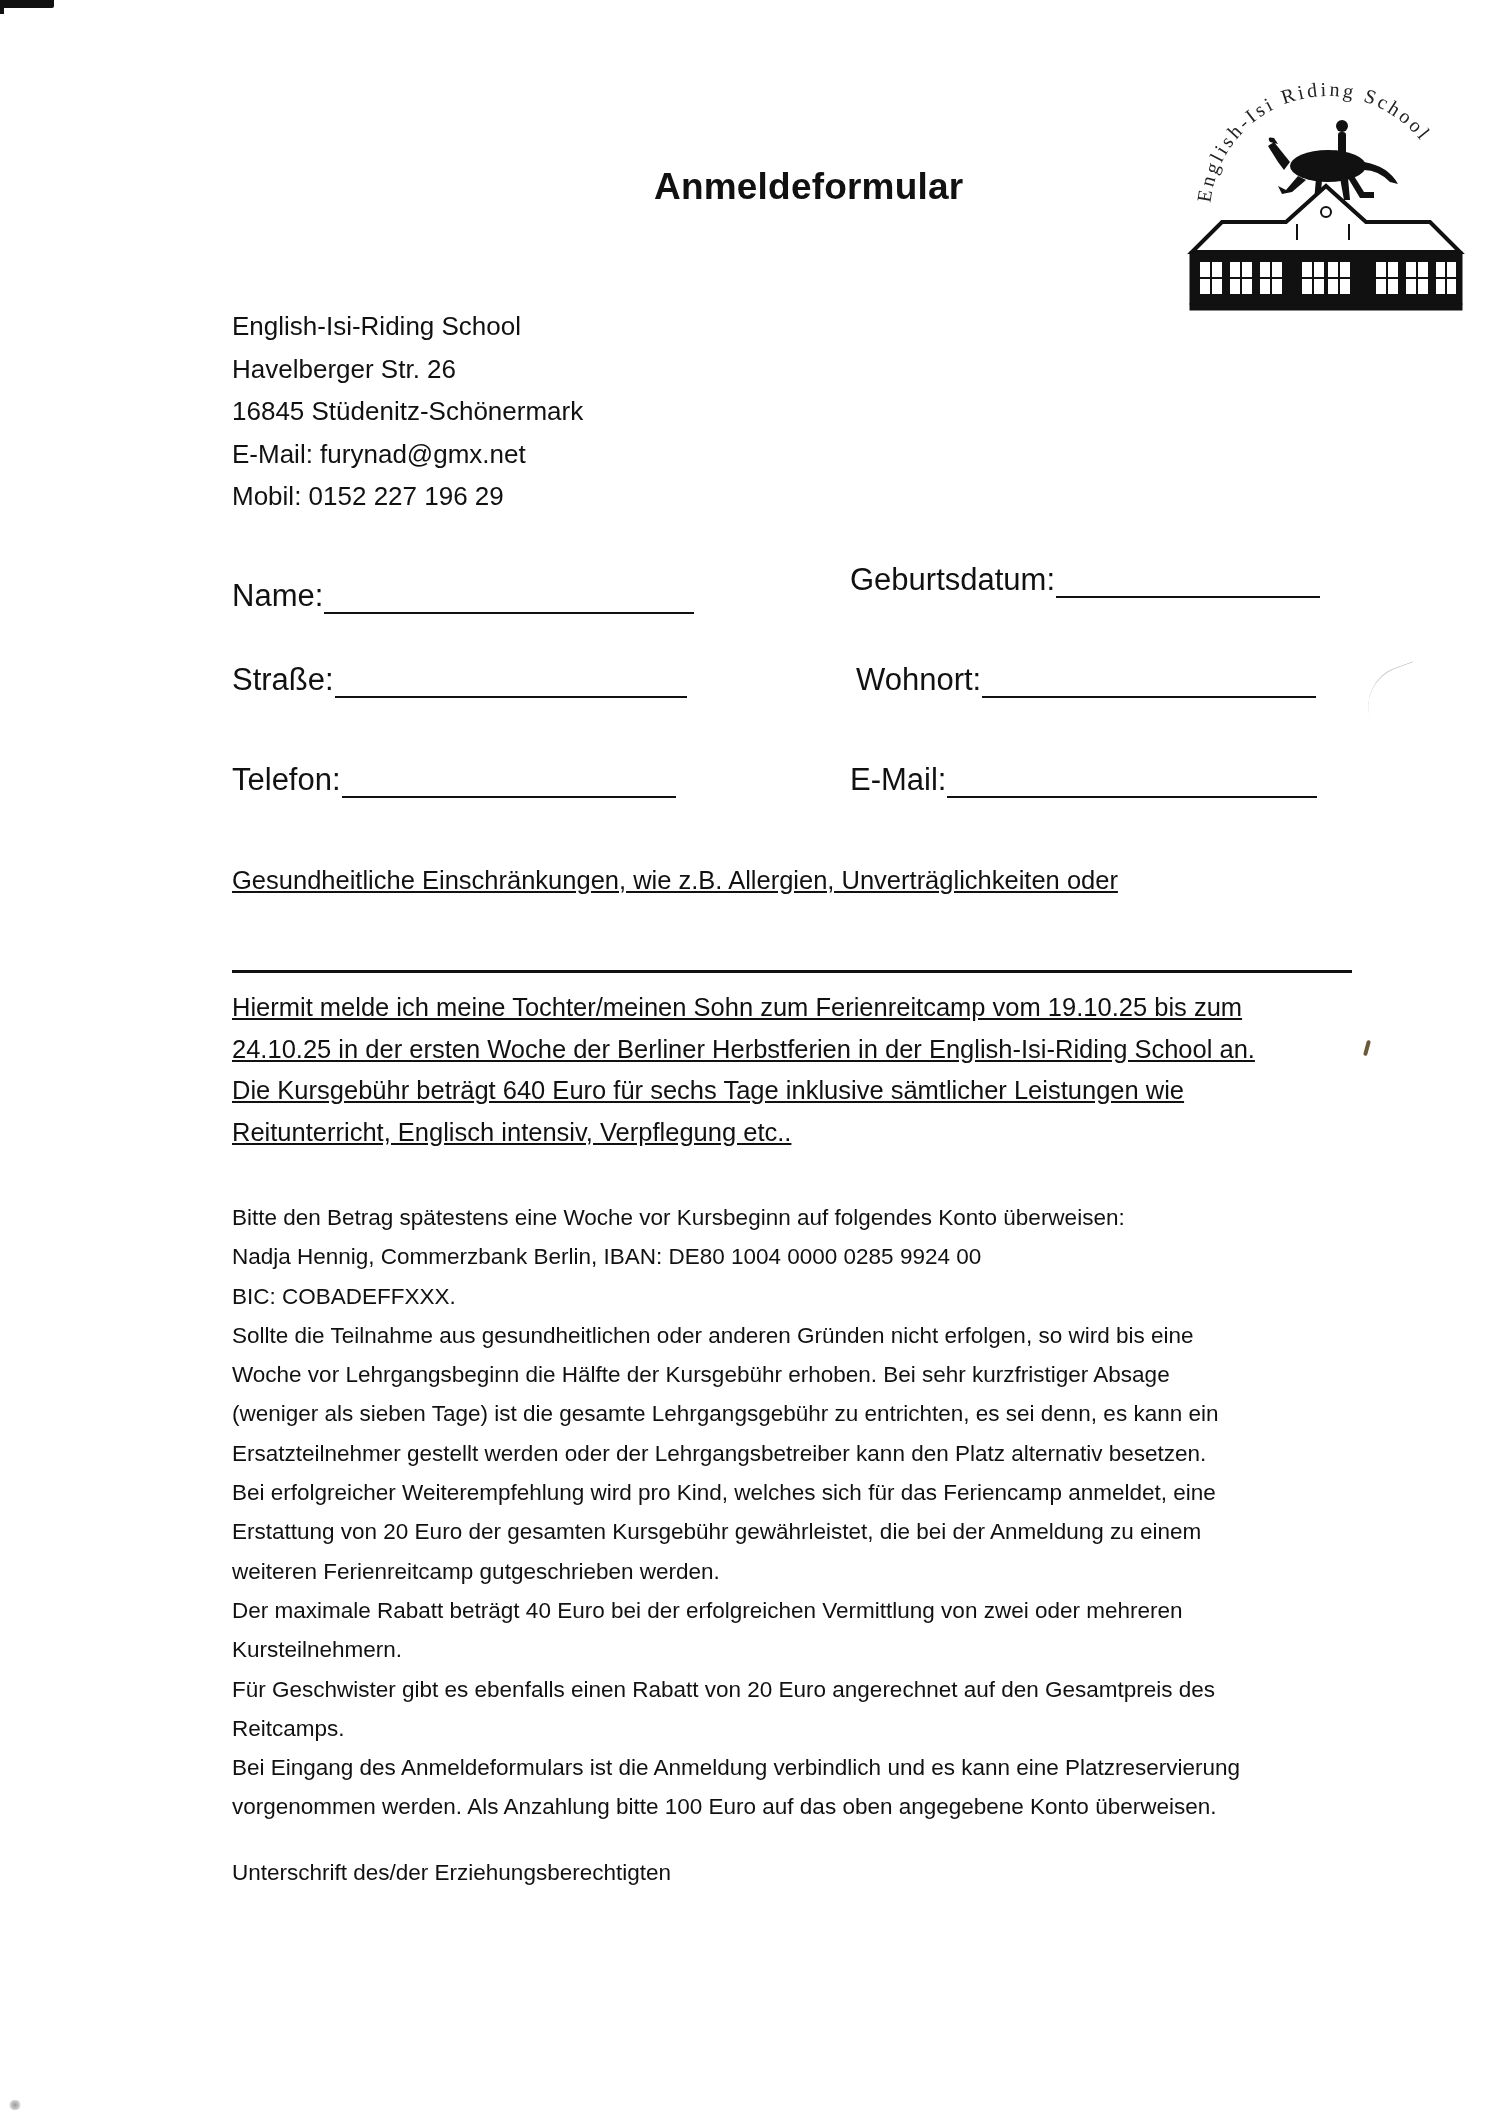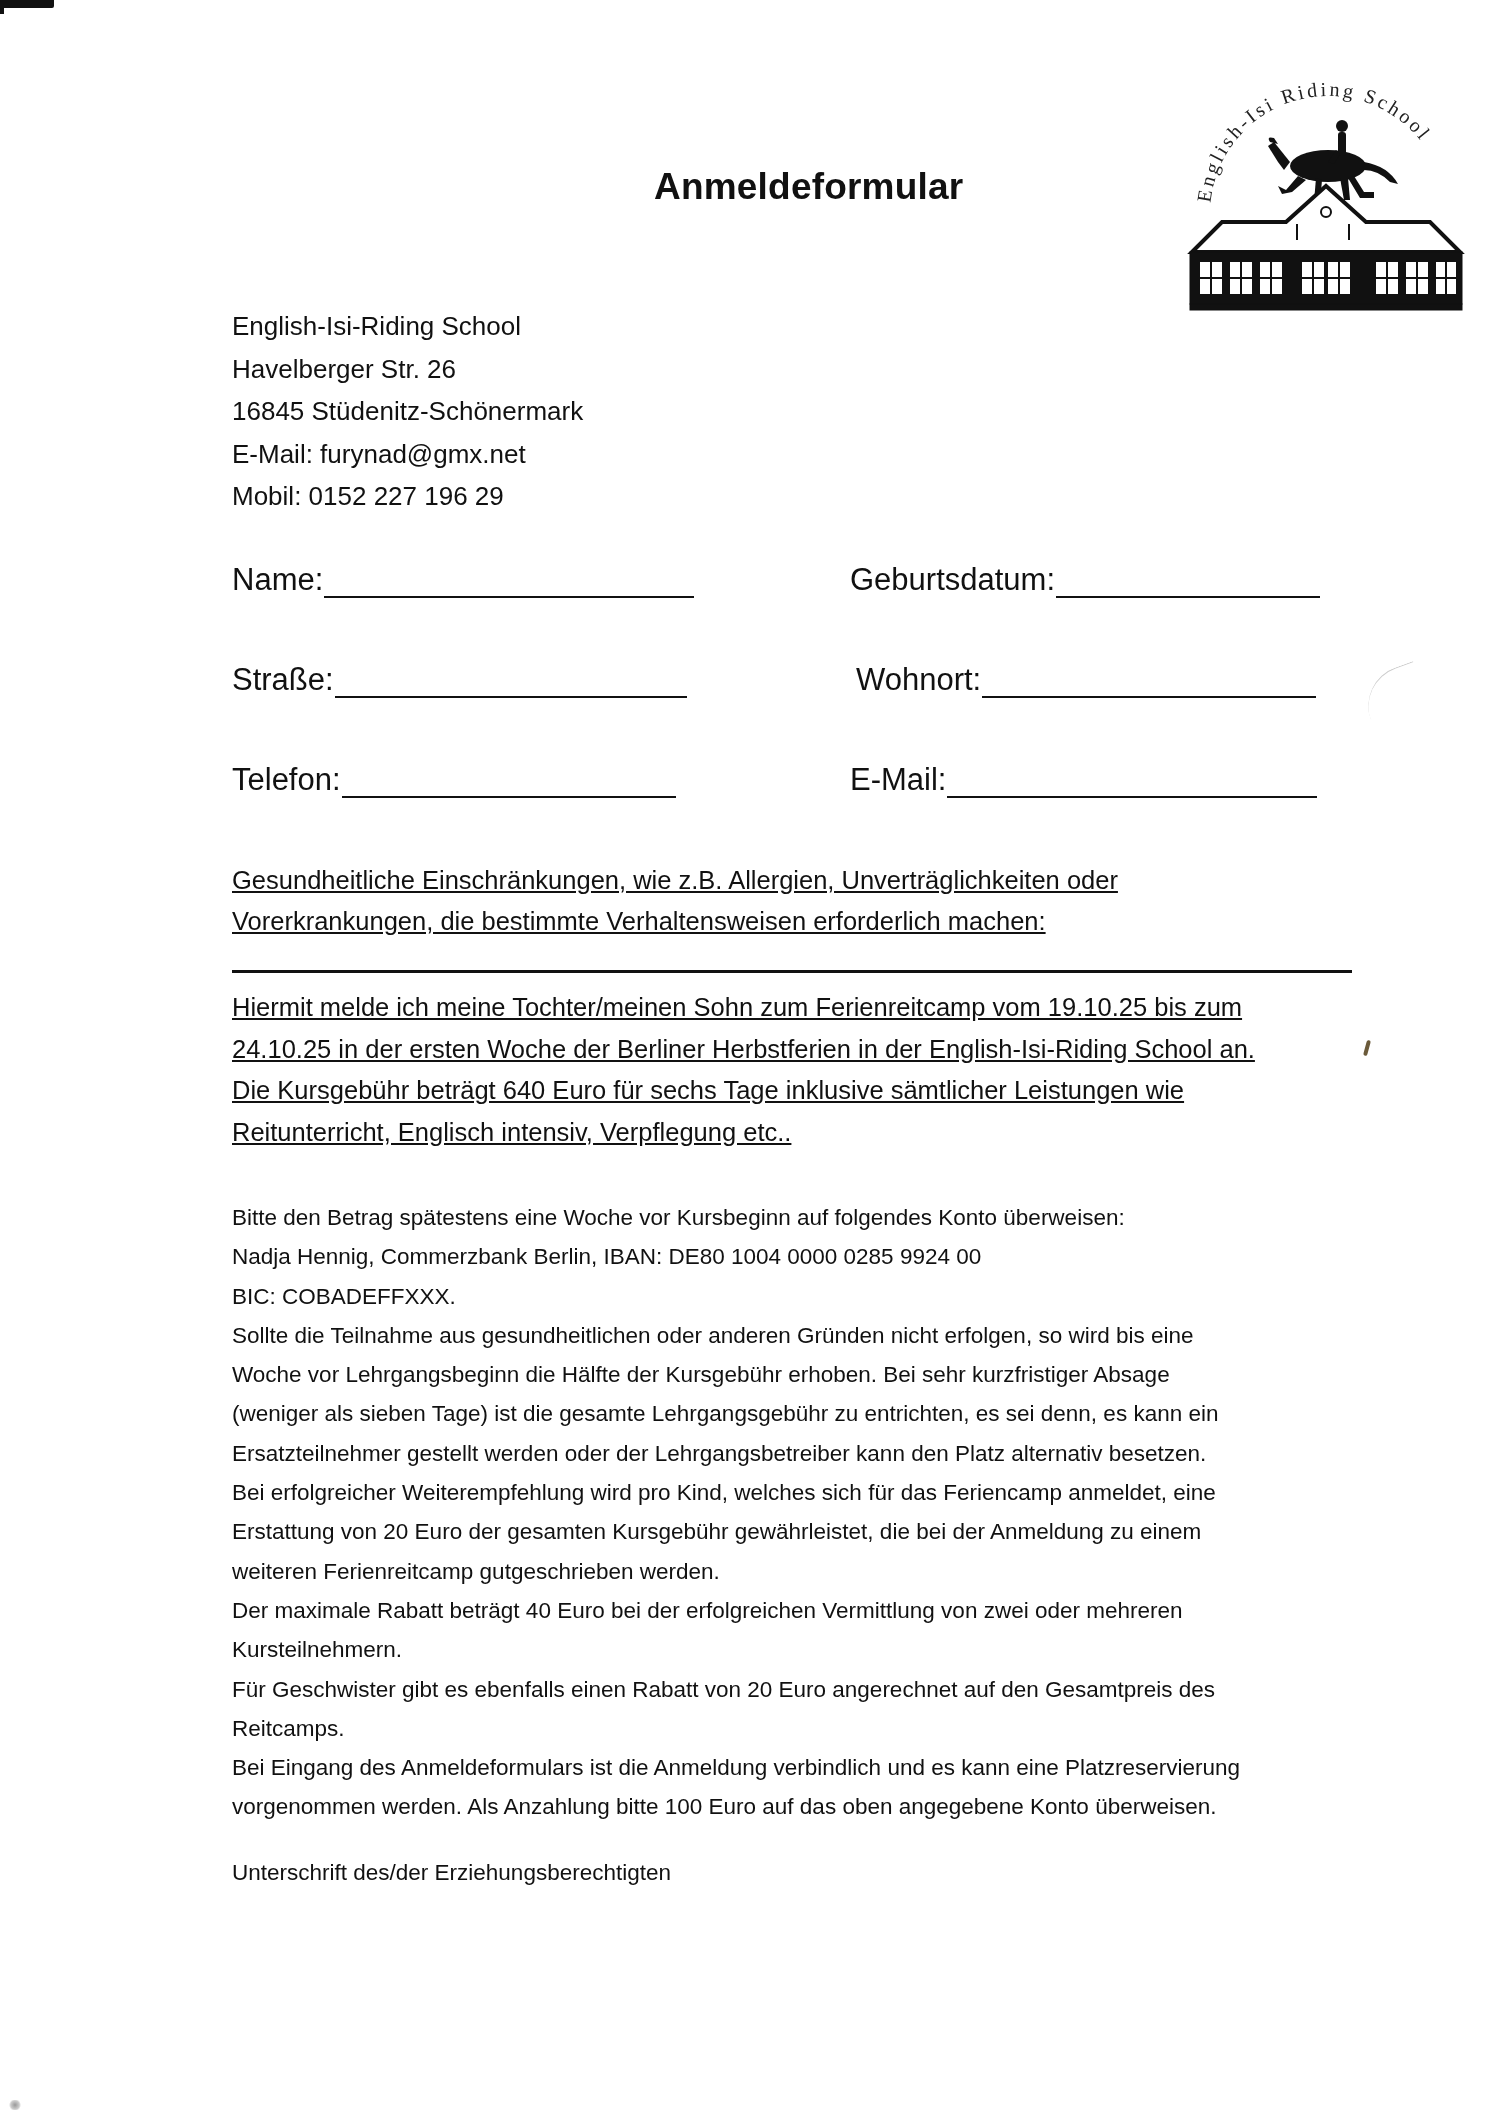--- a/index.html
+++ b/index.html
@@ -209,21 +209,21 @@
 </div>
 
 <div class="address">
   <div>English-Isi-Riding School</div>
   <div>Havelberger Str. 26</div>
   <div>16845 Stüdenitz-Schönermark</div>
   <div>E-Mail: furynad@gmx.net</div>
   <div>Mobil: 0152 227 196 29</div>
 </div>
 
-<div class="field" style="left:232px; top:562px;justify-content:center;">
+<div class="field" style="left:232px; top:578px;justify-content:center;">
   <span>Name:</span>
   <span class="line" style="width:370px;"></span>
 </div>
 <div class="field" style="left:850px; top:562px;">
   <span>Geburtsdatum:</span>
   <span class="line" style="width:264px;"></span>
 </div>
 <div class="field" style="left:232px; top:662px;">
   <span>Straße:</span>
   <span class="line" style="width:352px;"></span>
@@ -236,21 +236,20 @@
   <span>Telefon:</span>
   <span class="line" style="width:334px;"></span>
 </div>
 <div class="field" style="left:850px; top:762px;">
   <span>E-Mail:</span>
   <span class="line" style="width:370px;"></span>
 </div>
 
 <div class="health">
   <div>Gesundheitliche Einschränkungen, wie z.B. Allergien, Unverträglichkeiten oder</div>
-  <div>Vorerkrankungen, die bestimmte Verhaltensweisen erforderlich machen:</div>
 </div>
 <div class="health-line"></div>
 
 <div class="registration">
   <div>Hiermit melde ich meine Tochter/meinen Sohn zum Ferienreitcamp vom 19.10.25 bis zum</div>
   <div>24.10.25 in der ersten Woche der Berliner Herbstferien in der English-Isi-Riding School an.</div>
   <div>Die Kursgebühr beträgt 640 Euro für sechs Tage inklusive sämtlicher Leistungen wie</div>
   <div>Reitunterricht, Englisch intensiv, Verpflegung etc..</div>
 </div>
 

